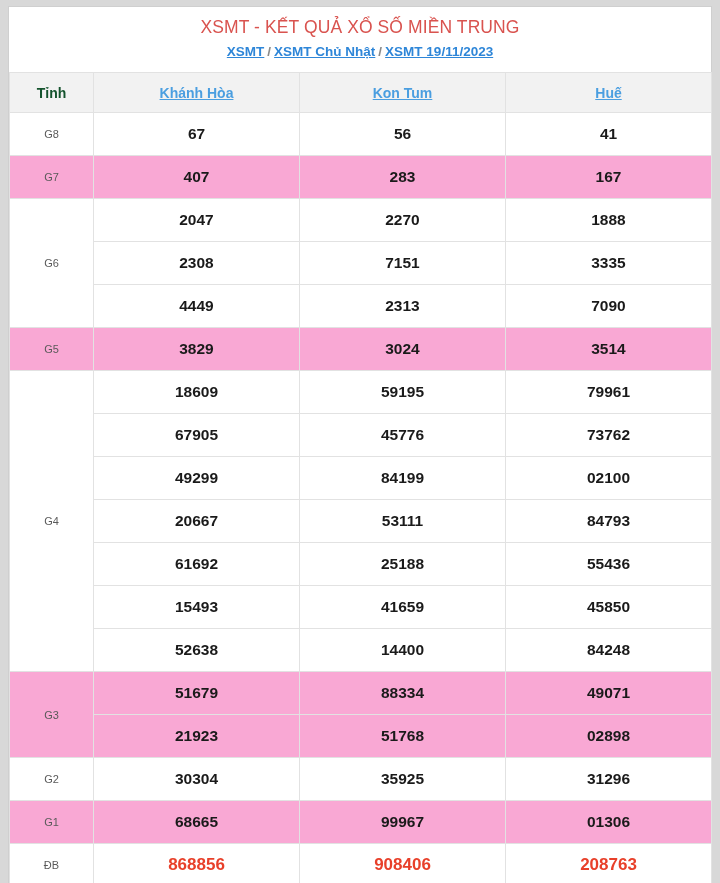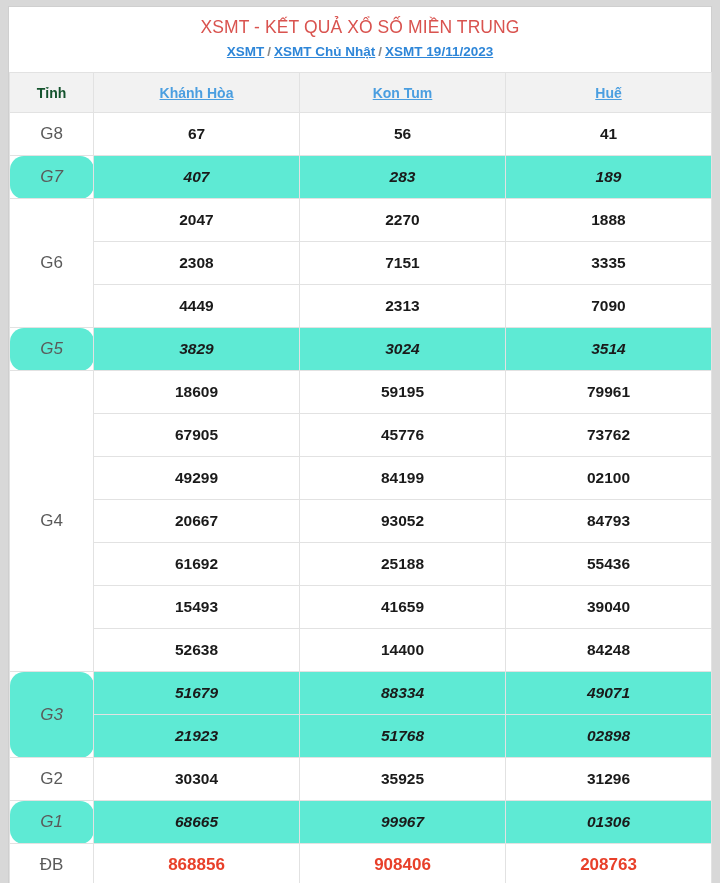--- a/index.html
+++ b/index.html
@@ -85,26 +85,25 @@
     font-weight: bold;
     font-size: 14px;
   }
   tbody td {
     height: 43px;
     font-size: 15.5px;
     font-weight: bold;
     color: #1a1a1a;
   }
   tbody td.lbl {
-    font-size: 17px;
+    font-size: 11px;
     font-weight: normal;
     color: #5a5a5a;
-    border-radius: 14px;
-  }
-  tr.alt td { background: #5eead4; font-style: italic; }
+  }
+  tr.alt td { background: #f9a8d4; }
   tr.plain td { background: #ffffff; }
 
   
   tr.sub td { border-top-color: #ededed; }
 
   td.db-lbl {
     color: #e8402a;
     font-weight: normal;
     font-size: 13.5px;
   }
@@ -146,21 +145,21 @@
           <tr class="plain">
             <td class="lbl" rowspan="1">G8</td>
             <td>67</td>
             <td>56</td>
             <td>41</td>
           </tr>
           <tr class="alt">
             <td class="lbl" rowspan="1">G7</td>
             <td>407</td>
             <td>283</td>
-            <td>189</td>
+            <td>167</td>
           </tr>
           <tr class="plain">
             <td class="lbl" rowspan="3">G6</td>
             <td>2047</td>
             <td>2270</td>
             <td>1888</td>
           </tr>
           <tr class="plain sub">
             <td>2308</td>
             <td>7151</td>
@@ -188,32 +187,32 @@
             <td>45776</td>
             <td>73762</td>
           </tr>
           <tr class="plain sub">
             <td>49299</td>
             <td>84199</td>
             <td>02100</td>
           </tr>
           <tr class="plain sub">
             <td>20667</td>
-            <td>93052</td>
+            <td>53111</td>
             <td>84793</td>
           </tr>
           <tr class="plain sub">
             <td>61692</td>
             <td>25188</td>
             <td>55436</td>
           </tr>
           <tr class="plain sub">
             <td>15493</td>
             <td>41659</td>
-            <td>39040</td>
+            <td>45850</td>
           </tr>
           <tr class="plain sub">
             <td>52638</td>
             <td>14400</td>
             <td>84248</td>
           </tr>
           <tr class="alt">
             <td class="lbl" rowspan="2">G3</td>
             <td>51679</td>
             <td>88334</td>

